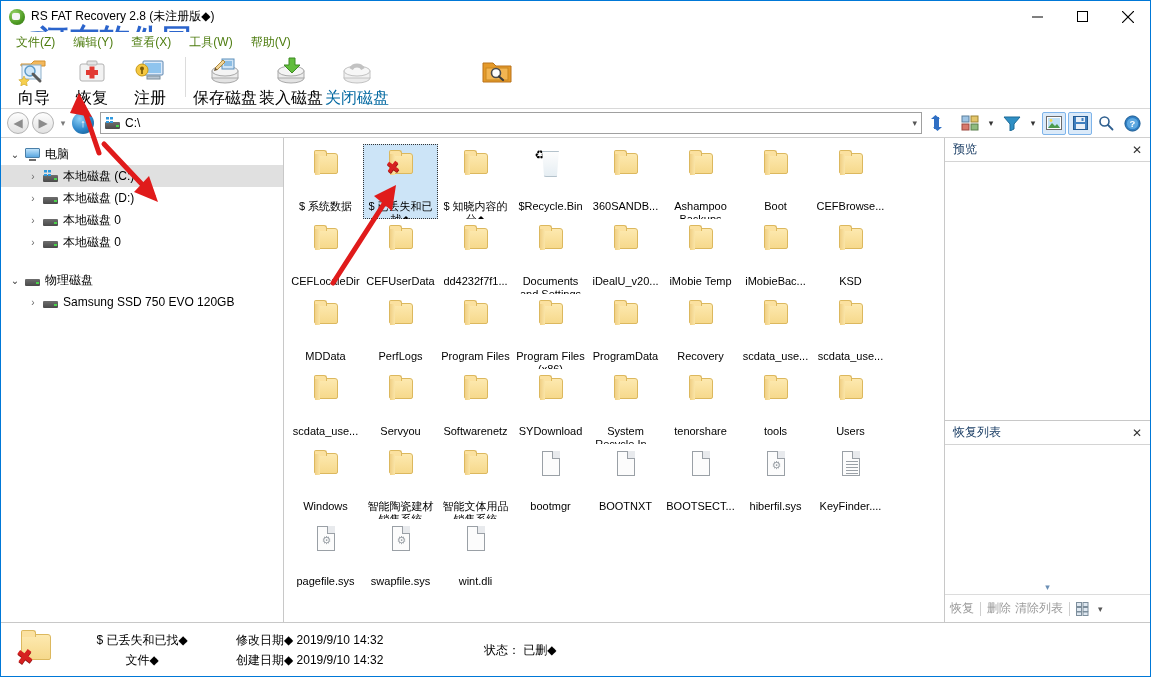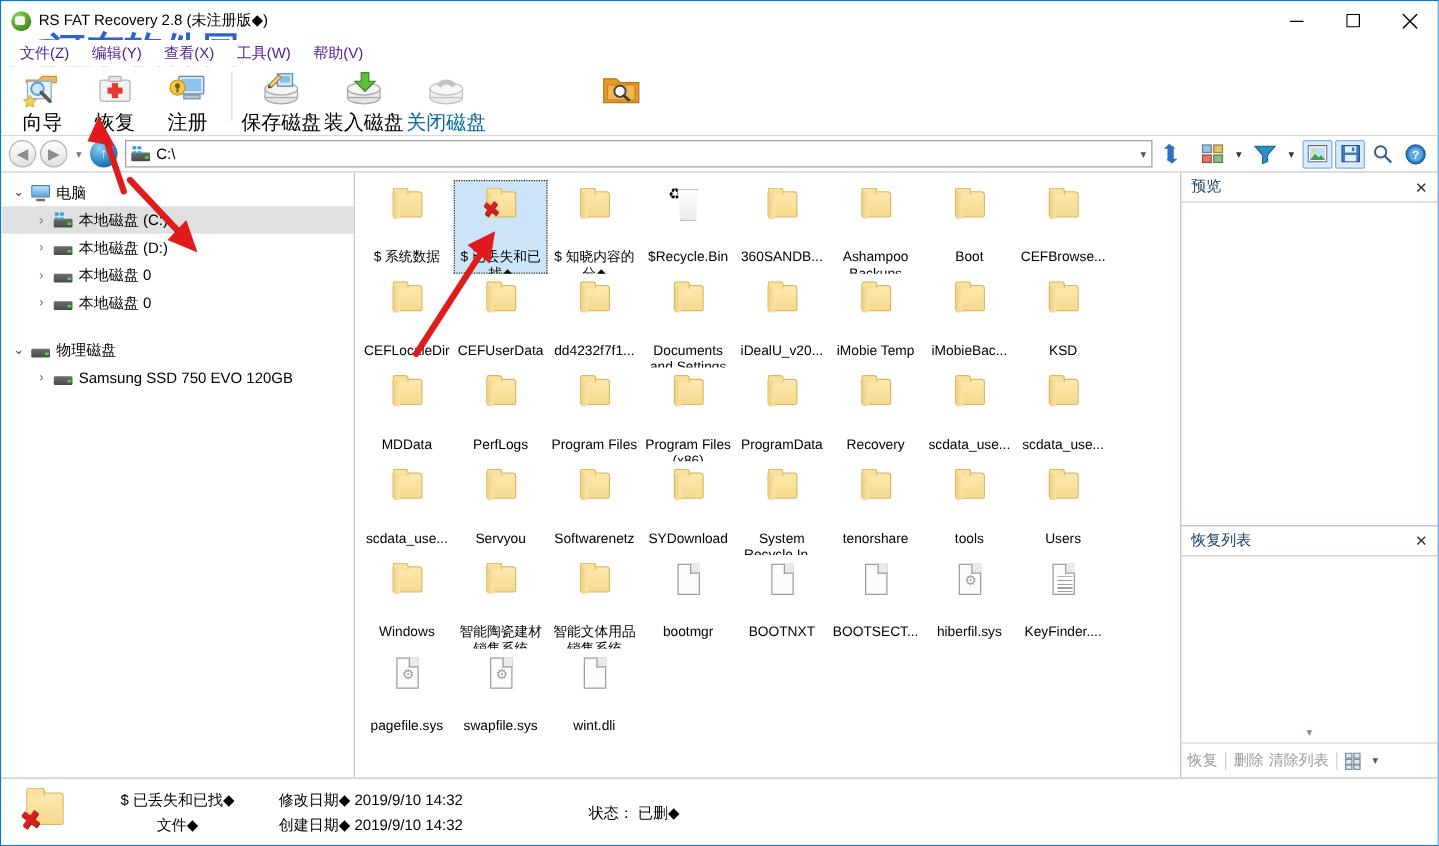--- a/index.html
+++ b/index.html
@@ -42,21 +42,21 @@
     width:45px; height:31px; display:flex; align-items:center; justify-content:center;
     font-size:13px; color:#000; background:transparent; border:none;
   }
   .win-btn svg { display:block; }
 
   
   .menubar {
     height:21px; display:flex; align-items:center; padding-left:6px;
     flex:0 0 auto; background:#ffffff; position:relative; z-index:3;
   }
-  .menu-item { padding:2px 9px; font-size:12px; color:#4c1d95; white-space:nowrap; }
+  .menu-item { padding:2px 9px; font-size:12px; color:#4d7c0f; white-space:nowrap; }
 
   
   .toolbar {
     height:56px; background:#ffffff; display:flex; align-items:flex-start;
     flex:0 0 auto; padding-left:4px; position:relative; z-index:2;
     border-bottom:1px solid #d8d8d8;
   }
   .tb-btn {
     width:58px; height:52px; display:flex; flex-direction:column;
     align-items:center; justify-content:flex-start; padding-top:3px;
@@ -186,21 +186,21 @@
     border:1px solid #b4c2cb; border-radius:2px 2px 5px 5px;
     clip-path:polygon(8% 0,92% 0,82% 100%,18% 100%);
   }
   .redx {
     position:absolute; left:1px; top:11px; font-size:17px; font-weight:bold;
     color:#d62020; line-height:17px; text-shadow:0 1px 0 #8c0f0f;
     transform:rotate(-8deg);
   }
 
   
-  .right-pane { width:206px; flex:0 0 206px; background:#d946ef; display:flex; flex-direction:column;
+  .right-pane { width:206px; flex:0 0 206px; background:#b91c1c; display:flex; flex-direction:column;
     border-left:1px solid #c8c8c8;justify-content:center; }
   .panel { display:flex; flex-direction:column; }
   .panel-head {
     height:24px; display:flex; align-items:center; padding:0 4px 0 8px;
     border-bottom:1px solid #d4d4d4; background:#fff;
   }
   .panel-title { font-size:12px; color:#1c3f66; flex:1 1 auto; }
   .panel-x { width:18px; height:18px; display:flex; align-items:center; justify-content:center;
     font-size:12px; color:#333; }
   .panel-body { flex:1 1 auto; background:#fff; }
@@ -227,21 +227,21 @@
     position:absolute; left:6px; top:4px; width:30px; height:26px;
     background:linear-gradient(#fde9b0,#f6d98c); border:1px solid #dcb85e; border-radius:1px 3px 2px 2px;
   }
   .sb-folder:before{ content:""; position:absolute; left:-1px; top:-5px; width:13px; height:6px;
     background:#fbe1a0; border:1px solid #dcb85e; border-bottom:none; border-radius:2px 3px 0 0; }
   .sb-x { position:absolute; left:1px; top:16px; font-size:21px; font-weight:bold; color:#d62020;
     line-height:21px; transform:rotate(-8deg); text-shadow:0 1px 0 #8c0f0f; }
   .sb-col { display:flex; flex-direction:column; justify-content:center; }
   .sb-line { font-size:12px; line-height:20px; white-space:nowrap; }
   .sb-c1 { width:150px; margin-left:10px; text-align:center;}
-  .sb-c2 { width:220px; margin-left:6px; }
+  .sb-c2 { width:220px; margin-left:19px; }
   .sb-c3 { margin-left:28px; }
   .sb-lbl { color:#000; }
 
   
   .wm { position:absolute; pointer-events:none; }
   .wm-logo { left:4px; top:30px; width:120px; height:66px; }
   .wm-cn {
     left:38px; top:20px; font-size:30px; font-weight:bold; color:#1a57c8;
     font-family:"DejaVu Sans","Liberation Sans",sans-serif;
     text-shadow:1px 1px 0 rgba(255,255,255,.85);

